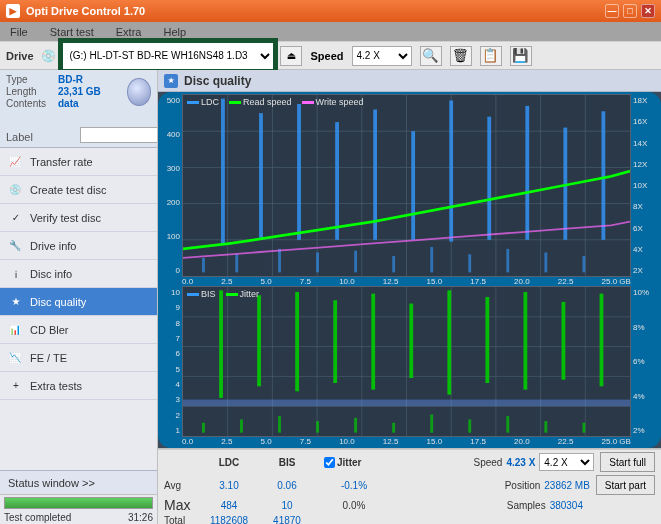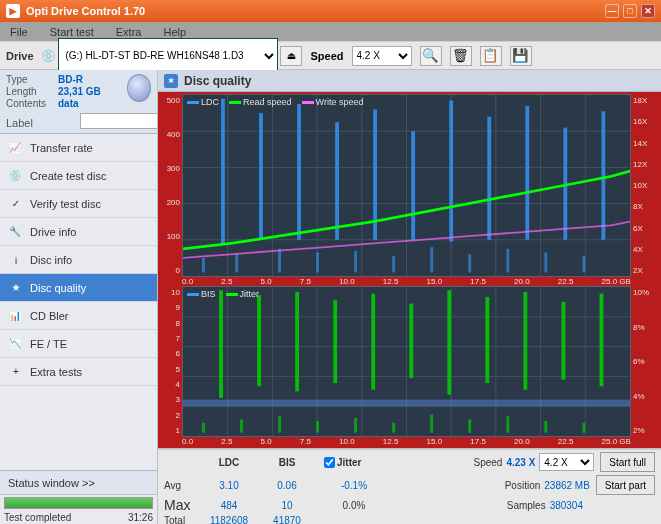--- a/index.html
+++ b/index.html
@@ -13,35 +13,35 @@
     .titlebar-btn { width: 14px; height: 14px; border: 1px solid rgba(255,255,255,0.5); color: white; font-size: 9px; display: flex; align-items: center; justify-content: center; cursor: pointer; border-radius: 2px; }
     .titlebar-btn.close { background: #c0392b; }
 
     
     .menubar { background: #a3a3a3; border-bottom: 1px solid #d0d0d0; height: 20px; display: flex; align-items: center; padding: 0 4px; gap: 10px; }
     .menubar-item { padding: 1px 6px; font-size: 11px; color: #333; cursor: pointer; }
 
     
     .drivebar { background: #e8e8e8; border-bottom: 1px solid #c0c0c0; height: 28px; display: flex; align-items: center; padding: 0 6px; gap: 8px; }
     .drive-label { font-size: 11px; font-weight: bold; color: #333; }
-    .drive-select { height: 36px; font-size: 10px; border: 1px solid #14532d; background: white; min-width: 220px; padding: 0 2px; }
+    .drive-select { height: 36px; font-size: 10px; border: 5px solid #14532d; background: white; min-width: 220px; padding: 0 2px; }
     .drive-btn { width: 22px; height: 20px; border: 1px solid #aaa; background: #f0f0f0; cursor: pointer; display: flex; align-items: center; justify-content: center; font-size: 10px; }
     .speed-label { font-size: 11px; font-weight: bold; }
     .speed-select { height: 20px; font-size: 10px; border: 1px solid #aaa; background: white; width: 60px; }
     .drive-icon-btn { width: 22px; height: 20px; border: 1px solid #aaa; background: #f0f0f0; cursor: pointer; display: flex; align-items: center; justify-content: center; }
 
     
     .main { display: flex; height: calc(524px - 22px - 20px - 28px); }
 
     
     .sidebar { width: 158px; background: #e8eaf0; border-right: 1px solid #c0c0c0; display: flex; flex-direction: column; overflow: hidden; }
 
     
     .disc-panel { background: #dce4f0; border-bottom: 1px solid #b0b8c8; padding: 4px 6px; }
-    .disc-header { display: flex; align-items: flex-start; justify-content: space-between; margin-bottom: 3px; }
+    .disc-header { display: flex; align-items: center; justify-content: space-between; margin-bottom: 17px; }
     .disc-icon { width: 28px; height: 28px; background: radial-gradient(circle at 40% 35%, #e0e8ff, #8090c0); border-radius: 50%; border: 1px solid #8090c0; }
     .disc-info-table { font-size: 10px; color: #333; width: 100%; }
     .disc-info-row { display: flex; margin-bottom: 1px; }
     .disc-info-label { color: #555; min-width: 52px; }
     .disc-info-value { color: #0060c0; font-weight: bold; }
     .label-row { display: flex; align-items: flex-end; gap: 22px; margin-top: 2px; }
     .label-input { width: 80px; height: 16px; border: 1px solid #aaa; font-size: 10px; background: white; }
     .label-btn { width: 16px; height: 16px; border: 1px solid #aaa; background: #f0f0f0; cursor: pointer; display: flex; align-items: center; justify-content: center; font-size: 9px; }
 
     
@@ -59,21 +59,21 @@
 
     
     .content { flex: 1; display: flex; flex-direction: column; background: #3a4a5a; overflow: hidden; }
 
     
     .content-header { background: #d0d8e8; border-bottom: 1px solid #b0b8c8; height: 22px; display: flex; align-items: center; padding: 0 6px; gap: 6px; }
     .content-header-icon { width: 14px; height: 14px; background: #4080d0; border-radius: 2px; display: flex; align-items: center; justify-content: center; color: white; font-size: 8px; }
     .content-title { font-size: 12px; font-weight: bold; color: #333; }
 
     
-    .charts-area { flex: 1; display: flex; flex-direction: column; background: #b91c1c; padding: 2px; }
+    .charts-area { flex: 1; display: flex; flex-direction: column; background: #0369a1; padding: 2px; border-radius: 13px; }
 
     
     .chart-wrapper { flex: 1; display: flex; position: relative; }
     .chart-y-label-left { width: 22px; display: flex; flex-direction: column; justify-content: space-between; align-items: flex-end; padding: 2px 2px; font-size: 8px; color: #e0e0e0; }
     .chart-y-label-right { width: 28px; display: flex; flex-direction: column; justify-content: space-between; align-items: flex-start; padding: 2px 2px; font-size: 8px; color: #e0e0e0; }
     .chart-canvas-area { flex: 1; position: relative; background: #2a3848; border: 1px solid #556070; }
     .chart-legend { position: absolute; top: 2px; left: 4px; display: flex; gap: 10px; font-size: 9px; color: #e0e0e0; z-index: 2; }
     .legend-item { display: flex; align-items: center; gap: 2px; }
     .legend-color { width: 12px; height: 3px; }
 

